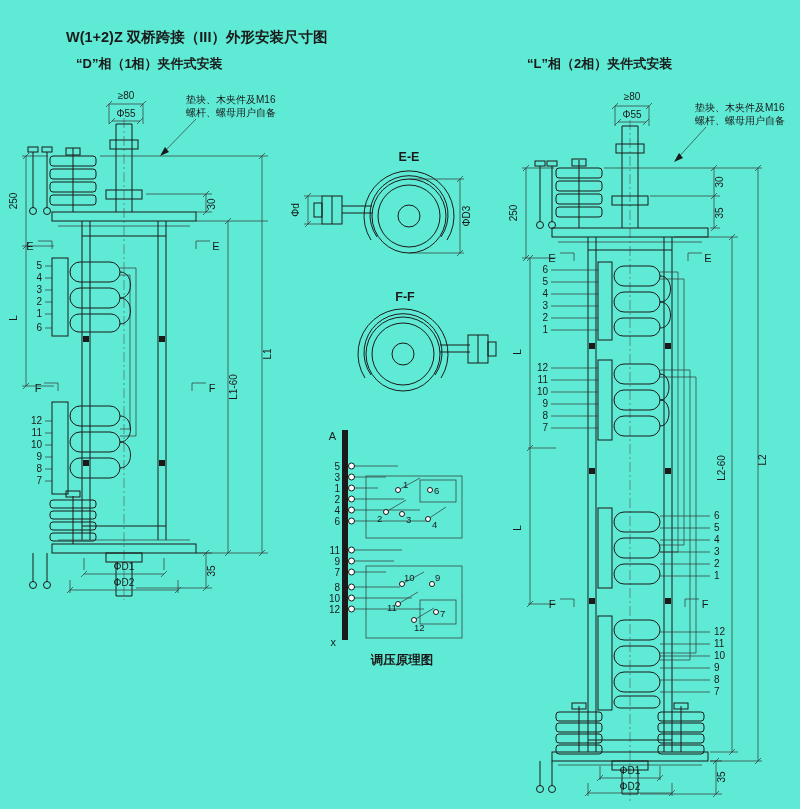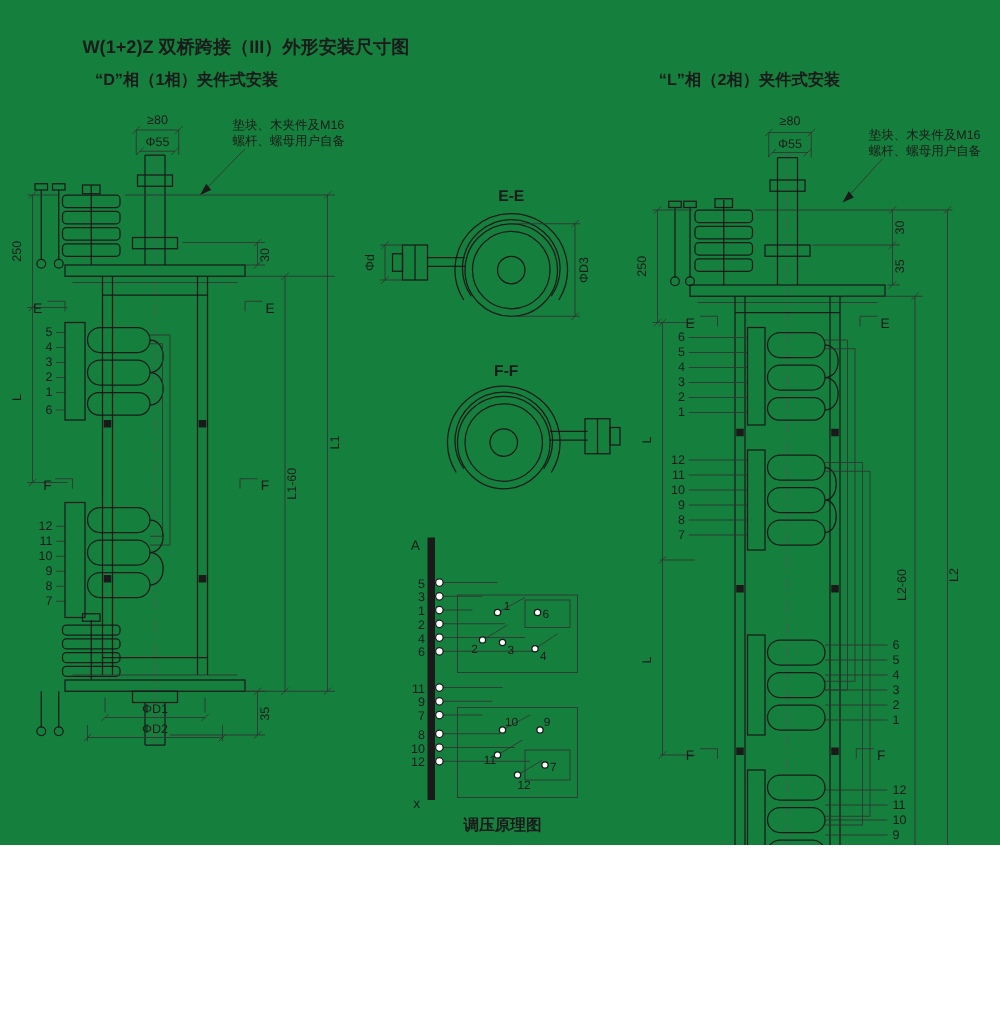--- a/index.html
+++ b/index.html
@@ -1,16 +1,16 @@
 <!DOCTYPE html>
 <html><head>
 <meta charset="utf-8">
 <style>
   html,body{margin:0;padding:0;background:#ffffff;}
-  .canvas{position:relative;width:800px;height:676px;background:#15803d;overflow:hidden;}
+  .canvas{position:relative;width:800px;height:809px;background:#5eead4;overflow:hidden;}
   svg{display:block;}
   text{font-family:"Liberation Sans","DejaVu Sans",sans-serif;fill:#1a1a1a;}
   .t-title{font-size:14.5px;font-weight:bold;}
   .t-cap{font-size:13px;font-weight:bold;}
   .t-dim{font-size:10px;}
   .t-tap{font-size:10px;}
   .t-mark{font-size:11px;}
   .t-sec{font-size:12.5px;font-weight:bold;}
   .t-note{font-size:10px;}
   .t-con{font-size:9.5px;}

